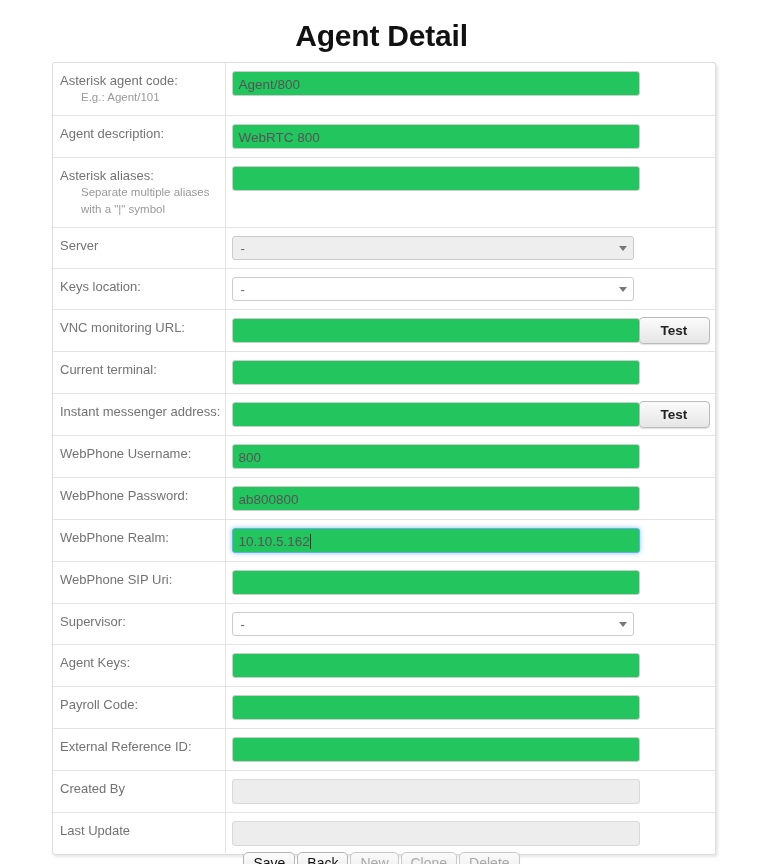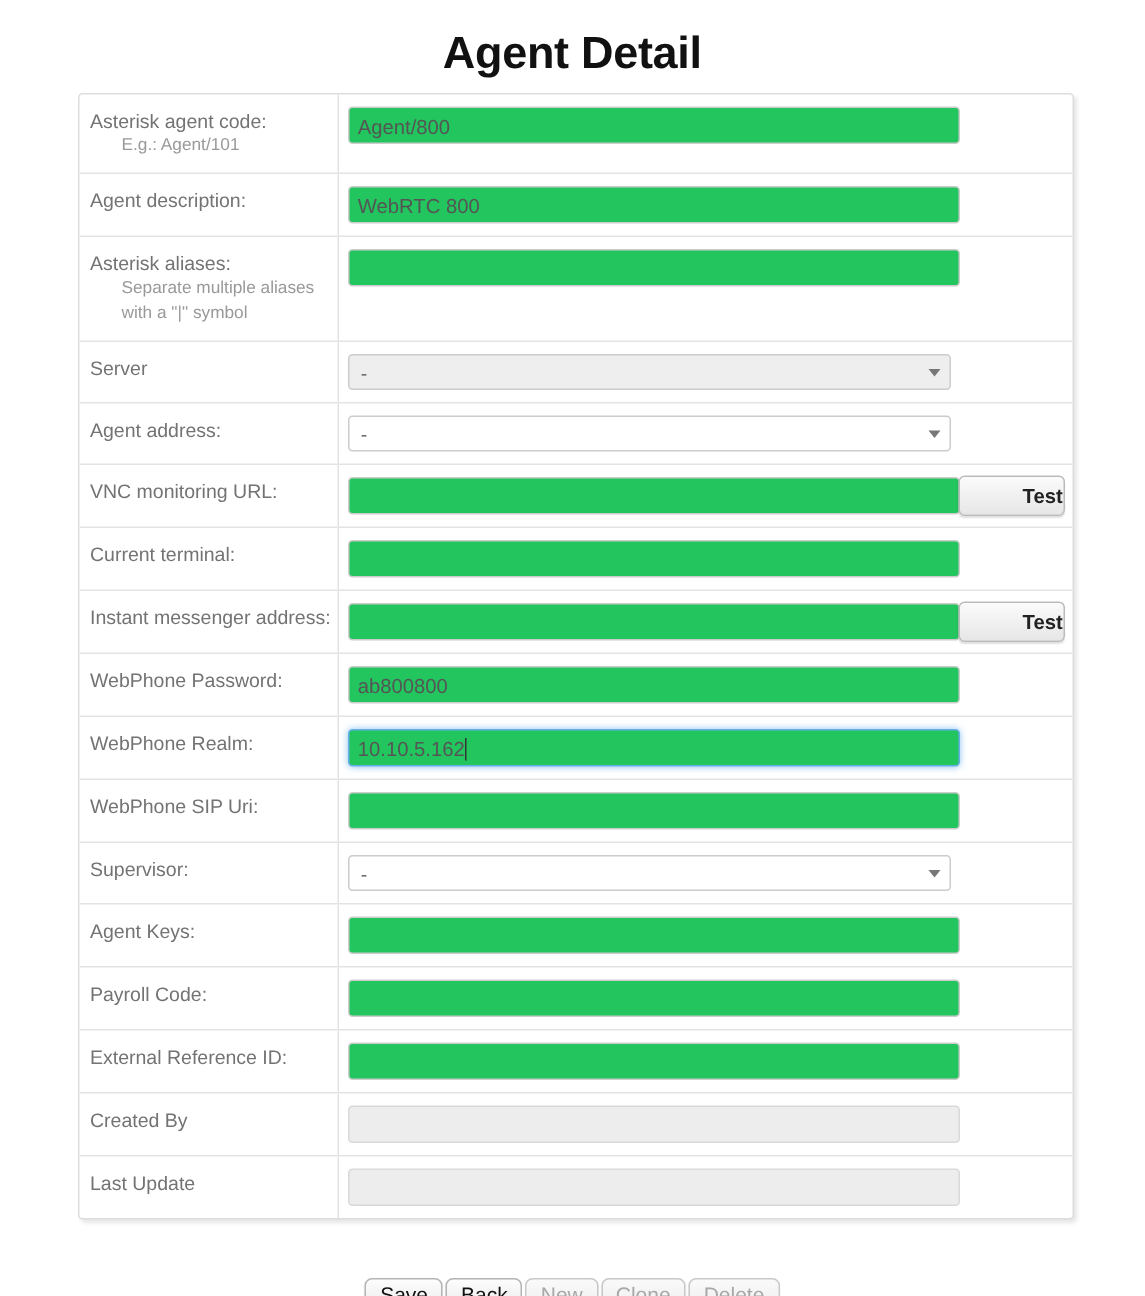--- a/index.html
+++ b/index.html
@@ -156,21 +156,21 @@
     height: 27px;
     box-sizing: border-box;
     border: 1px solid #bbbbbb;
     border-radius: 4px;
     background: linear-gradient(#fbfbfb, #e6e6e6);
     font-family: "Liberation Sans", sans-serif;
     font-size: 13.5px;
     font-weight: bold;
     color: #222222;
     line-height: 25px;
-    text-align: right;
+    text-align: center;
     box-shadow: 0 1px 1px rgba(0,0,0,0.12);
     cursor: default;
   }
 
   
   .button-bar {
     position: absolute;
     left: 0;
     top: 836px;
     width: 763px;
@@ -234,21 +234,21 @@
         <tr>
           <td class="label-cell">
             <span class="lbl">Server</span>
           </td>
           <td class="field-cell">
             <div class="sel disabled"><span>-</span><span class="arrow"></span></div>
           </td>
         </tr>
         <tr>
           <td class="label-cell">
-            <span class="lbl">Agent address:</span>
+            <span class="lbl">Keys location:</span>
           </td>
           <td class="field-cell">
             <div class="sel"><span>-</span><span class="arrow"></span></div>
           </td>
         </tr>
         <tr>
           <td class="label-cell">
             <span class="lbl">VNC monitoring URL:</span>
           </td>
           <td class="field-cell">
@@ -264,20 +264,28 @@
             <div class="txt"><span></span></div>
           </td>
         </tr>
         <tr>
           <td class="label-cell">
             <span class="lbl">Instant messenger address:</span>
           </td>
           <td class="field-cell">
             <div class="txt"><span></span></div>
             <div class="test-btn">Test</div>
+          </td>
+        </tr>
+        <tr>
+          <td class="label-cell">
+            <span class="lbl">WebPhone Username:</span>
+          </td>
+          <td class="field-cell">
+            <div class="txt"><span>800</span></div>
           </td>
         </tr>
         <tr>
           <td class="label-cell">
             <span class="lbl">WebPhone Password:</span>
           </td>
           <td class="field-cell">
             <div class="txt"><span>ab800800</span></div>
           </td>
         </tr>

